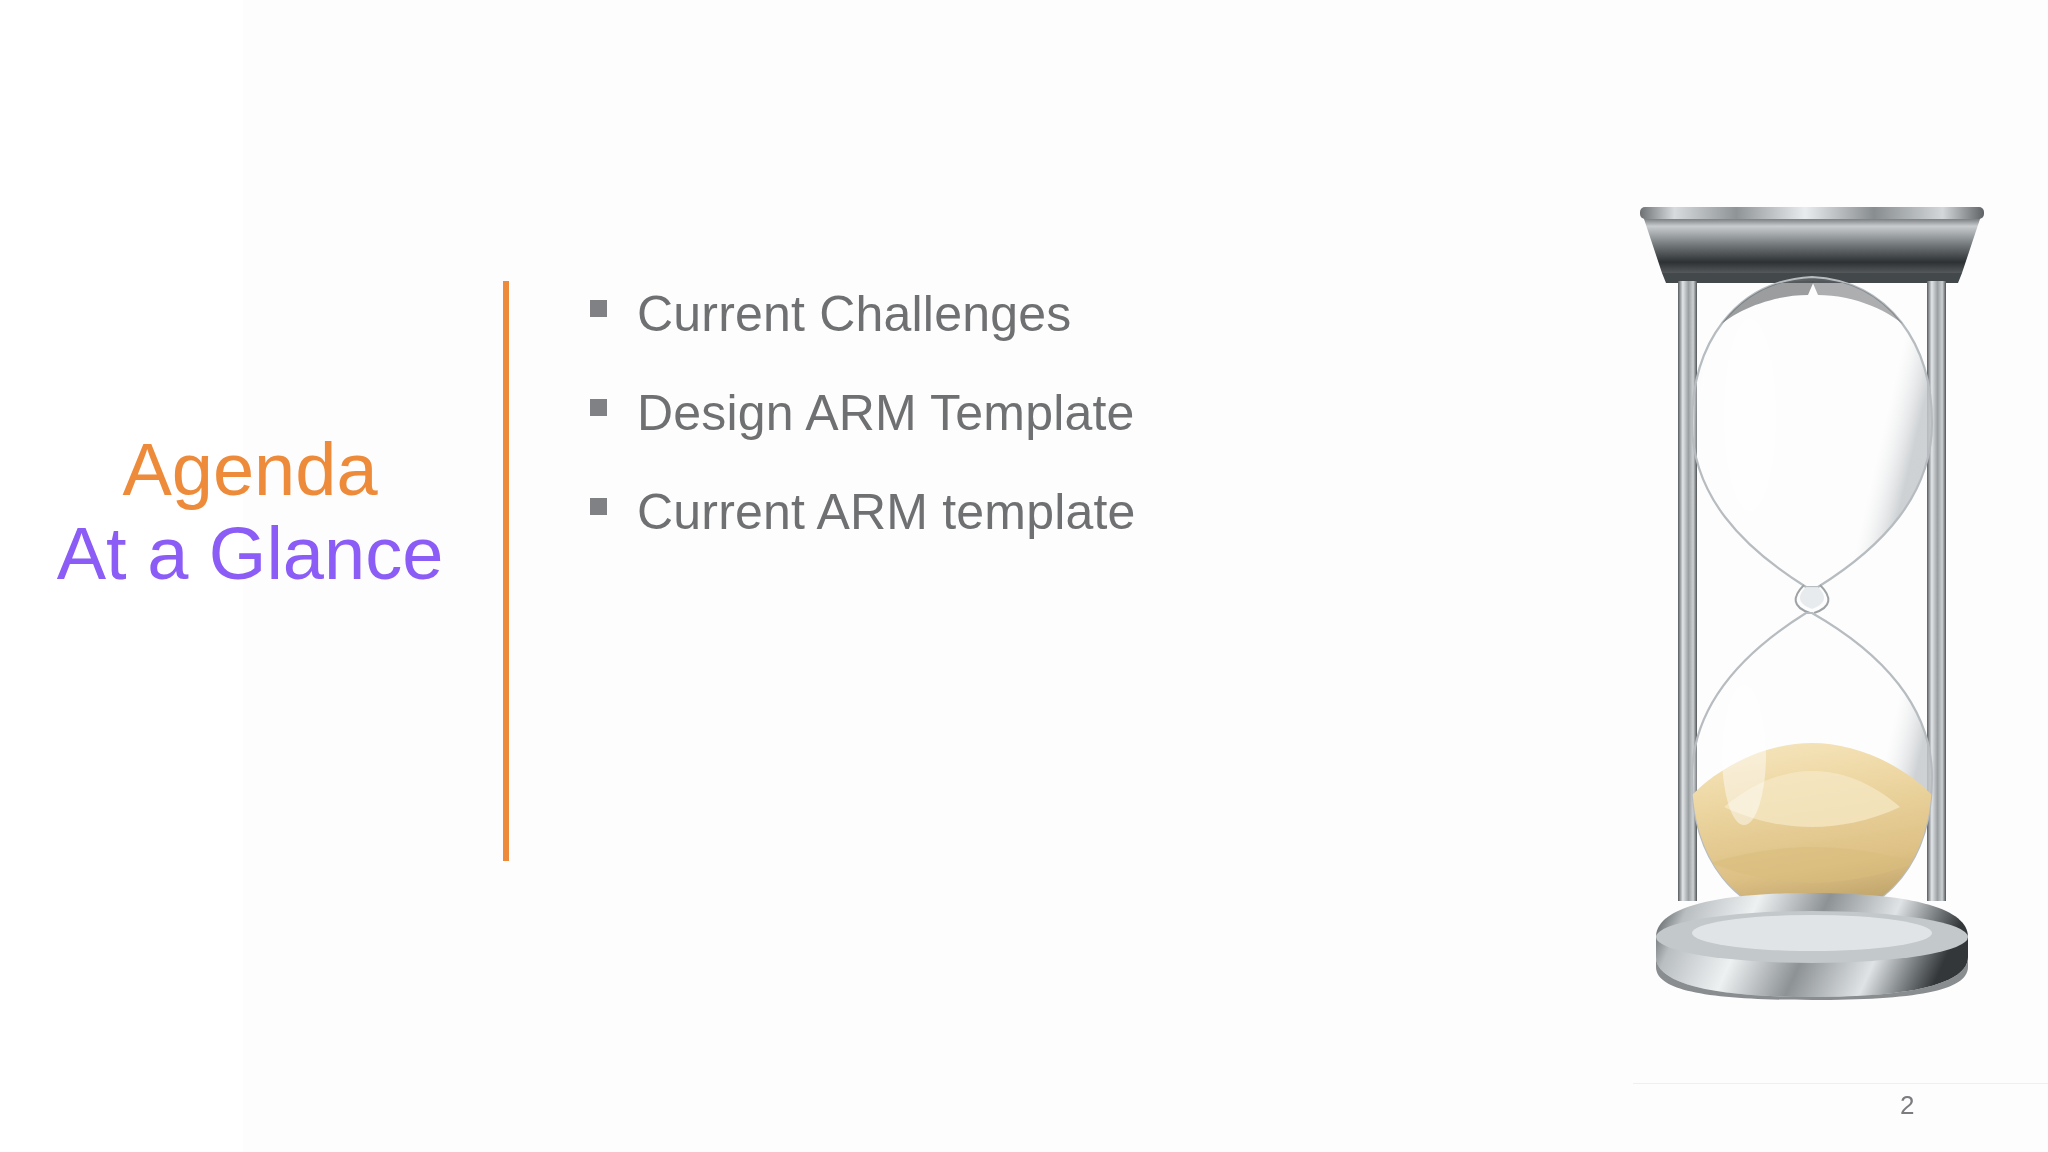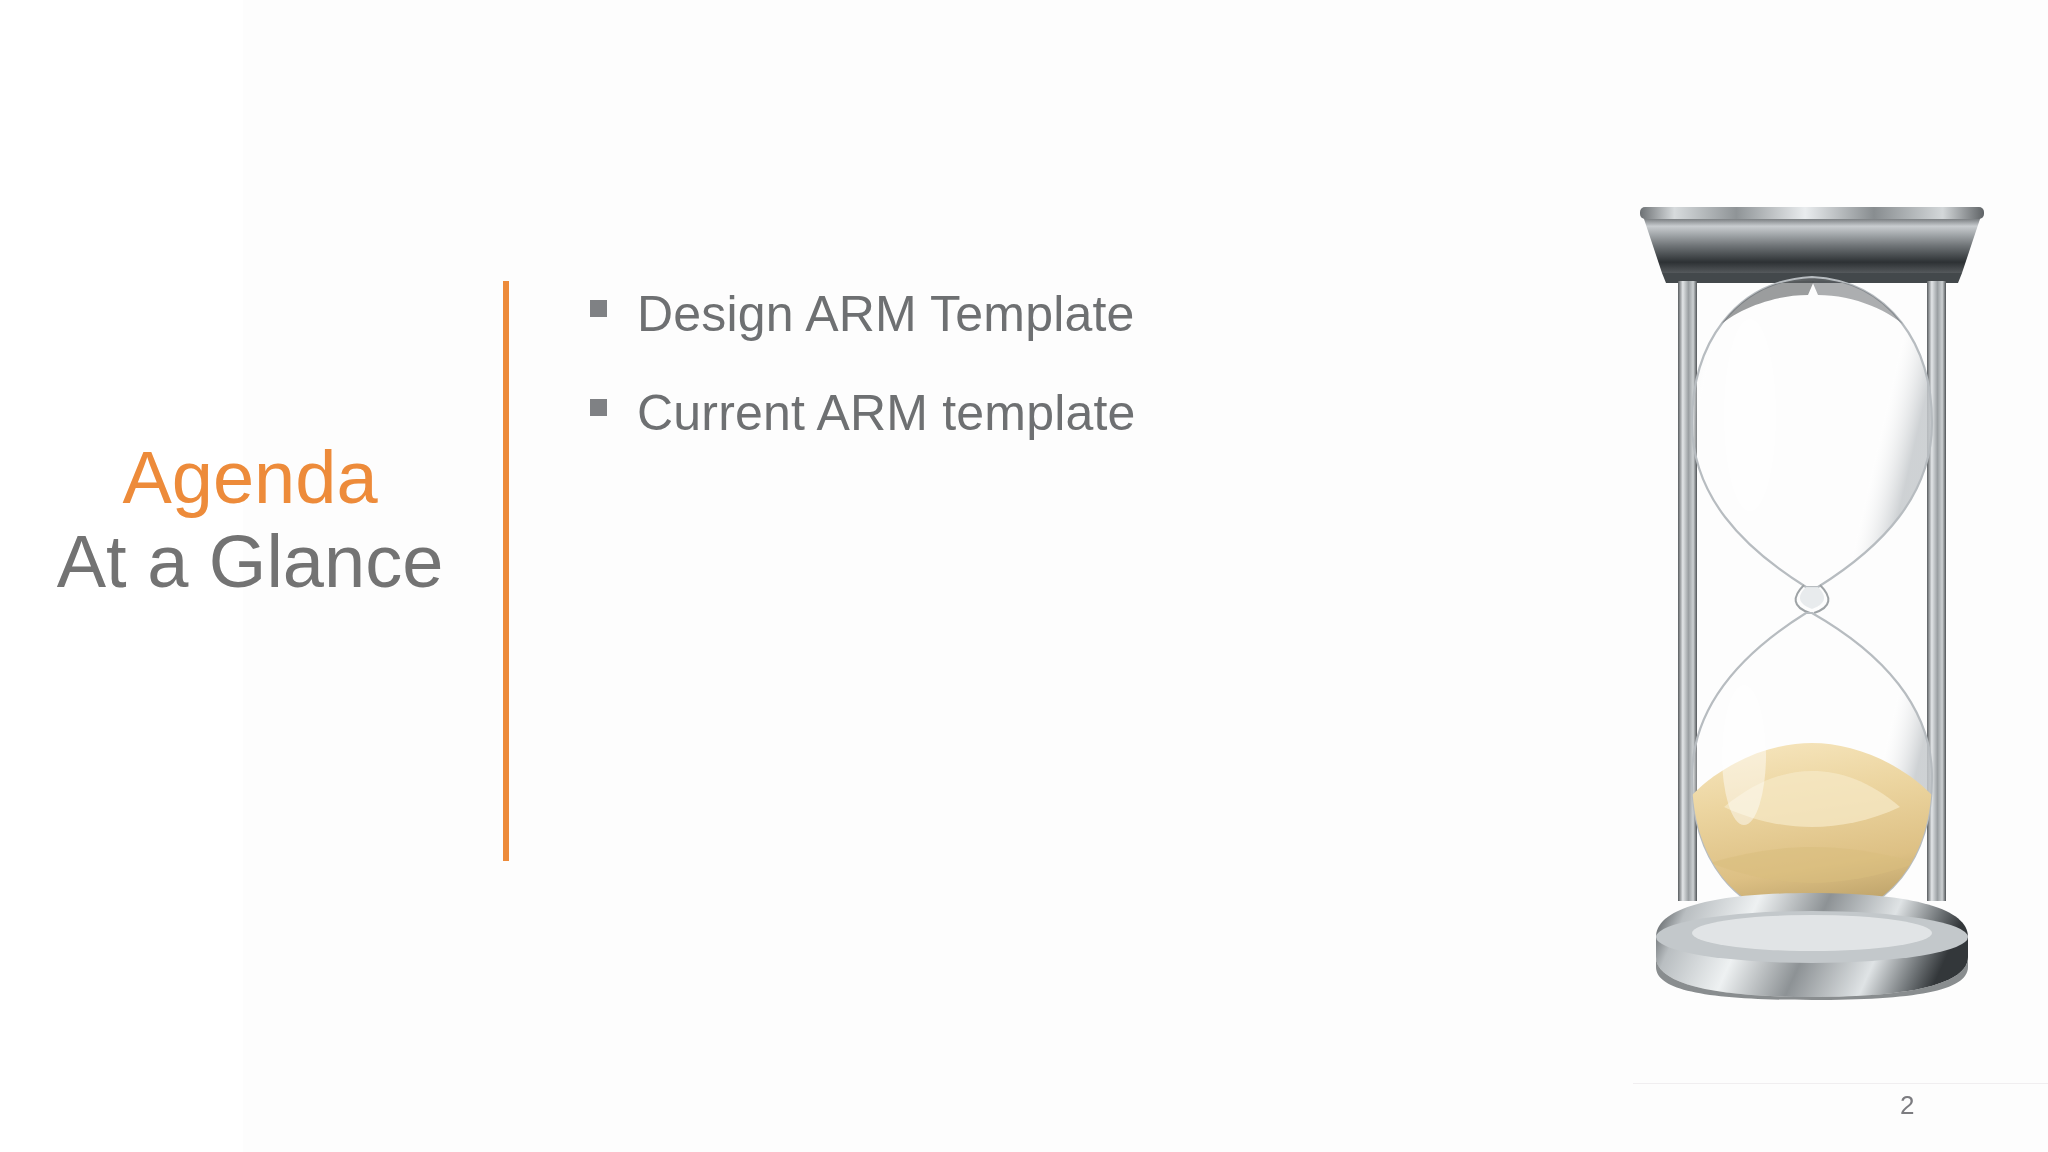--- a/index.html
+++ b/index.html
@@ -37,27 +37,26 @@
     width: 420px;
     text-align: center;
     line-height: 1.08;
   }
   .title-main {
     display: block;
     font-size: 74px;
     font-weight: 400;
     color: #ED8B3A;
     letter-spacing: 0px;
-    margin-top: 8px;
   }
   .title-sub {
     display: block;
     font-size: 74px;
     font-weight: 400;
-    color: #737373;
+    color: #8b5cf6;
     letter-spacing: 0px;
     margin-top: 4px;
   }
 
   
   .accent-rule {
     position: absolute;
     left: 503px;
     top: 281px;
     width: 6px;
@@ -132,20 +131,24 @@
 
   <div class="title-block">
     <span class="title-main">Agenda</span>
     <span class="title-sub">At a Glance</span>
   </div>
 
   <div class="accent-rule"></div>
 
   <div class="bullet-list">
 
+    <div class="bullet-row">
+      <span class="bullet-marker"></span>
+      <span class="bullet-text">Current Challenges</span>
+    </div>
 
 
     <div class="bullet-row">
       <span class="bullet-marker"></span>
       <span class="bullet-text">Design ARM Template</span>
     </div>
 
     <div class="bullet-row">
       <span class="bullet-marker"></span>
       <span class="bullet-text">Current ARM template</span>

